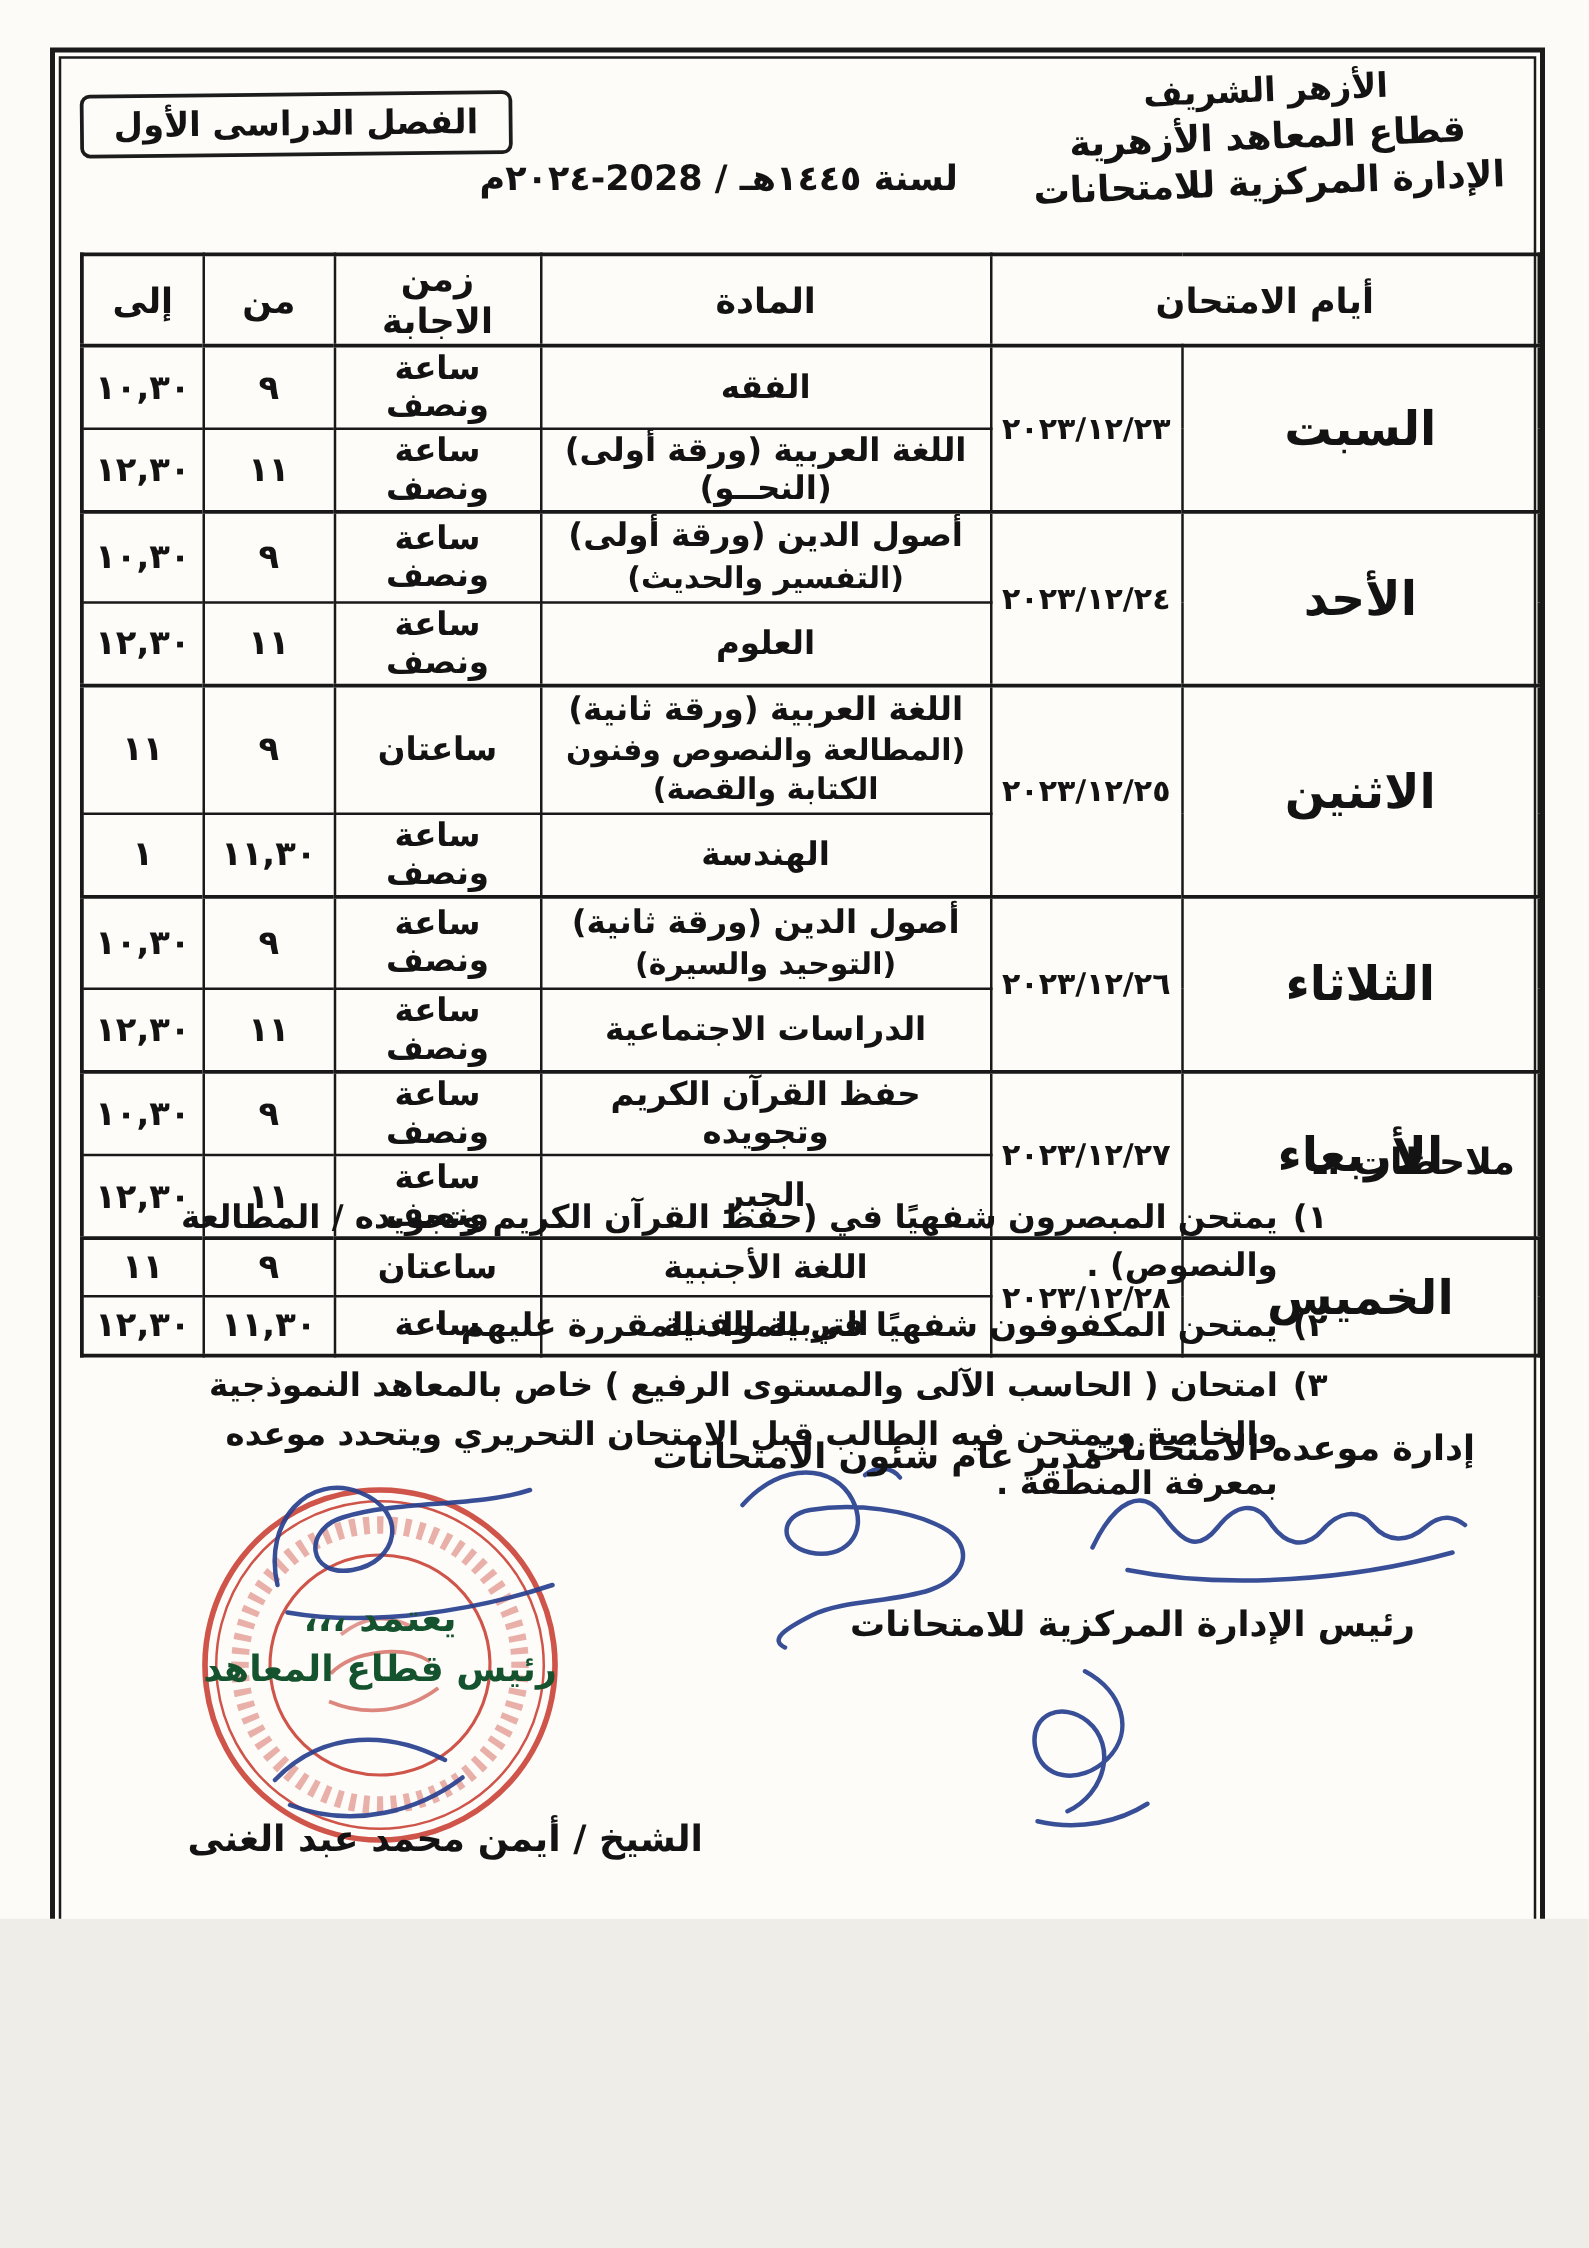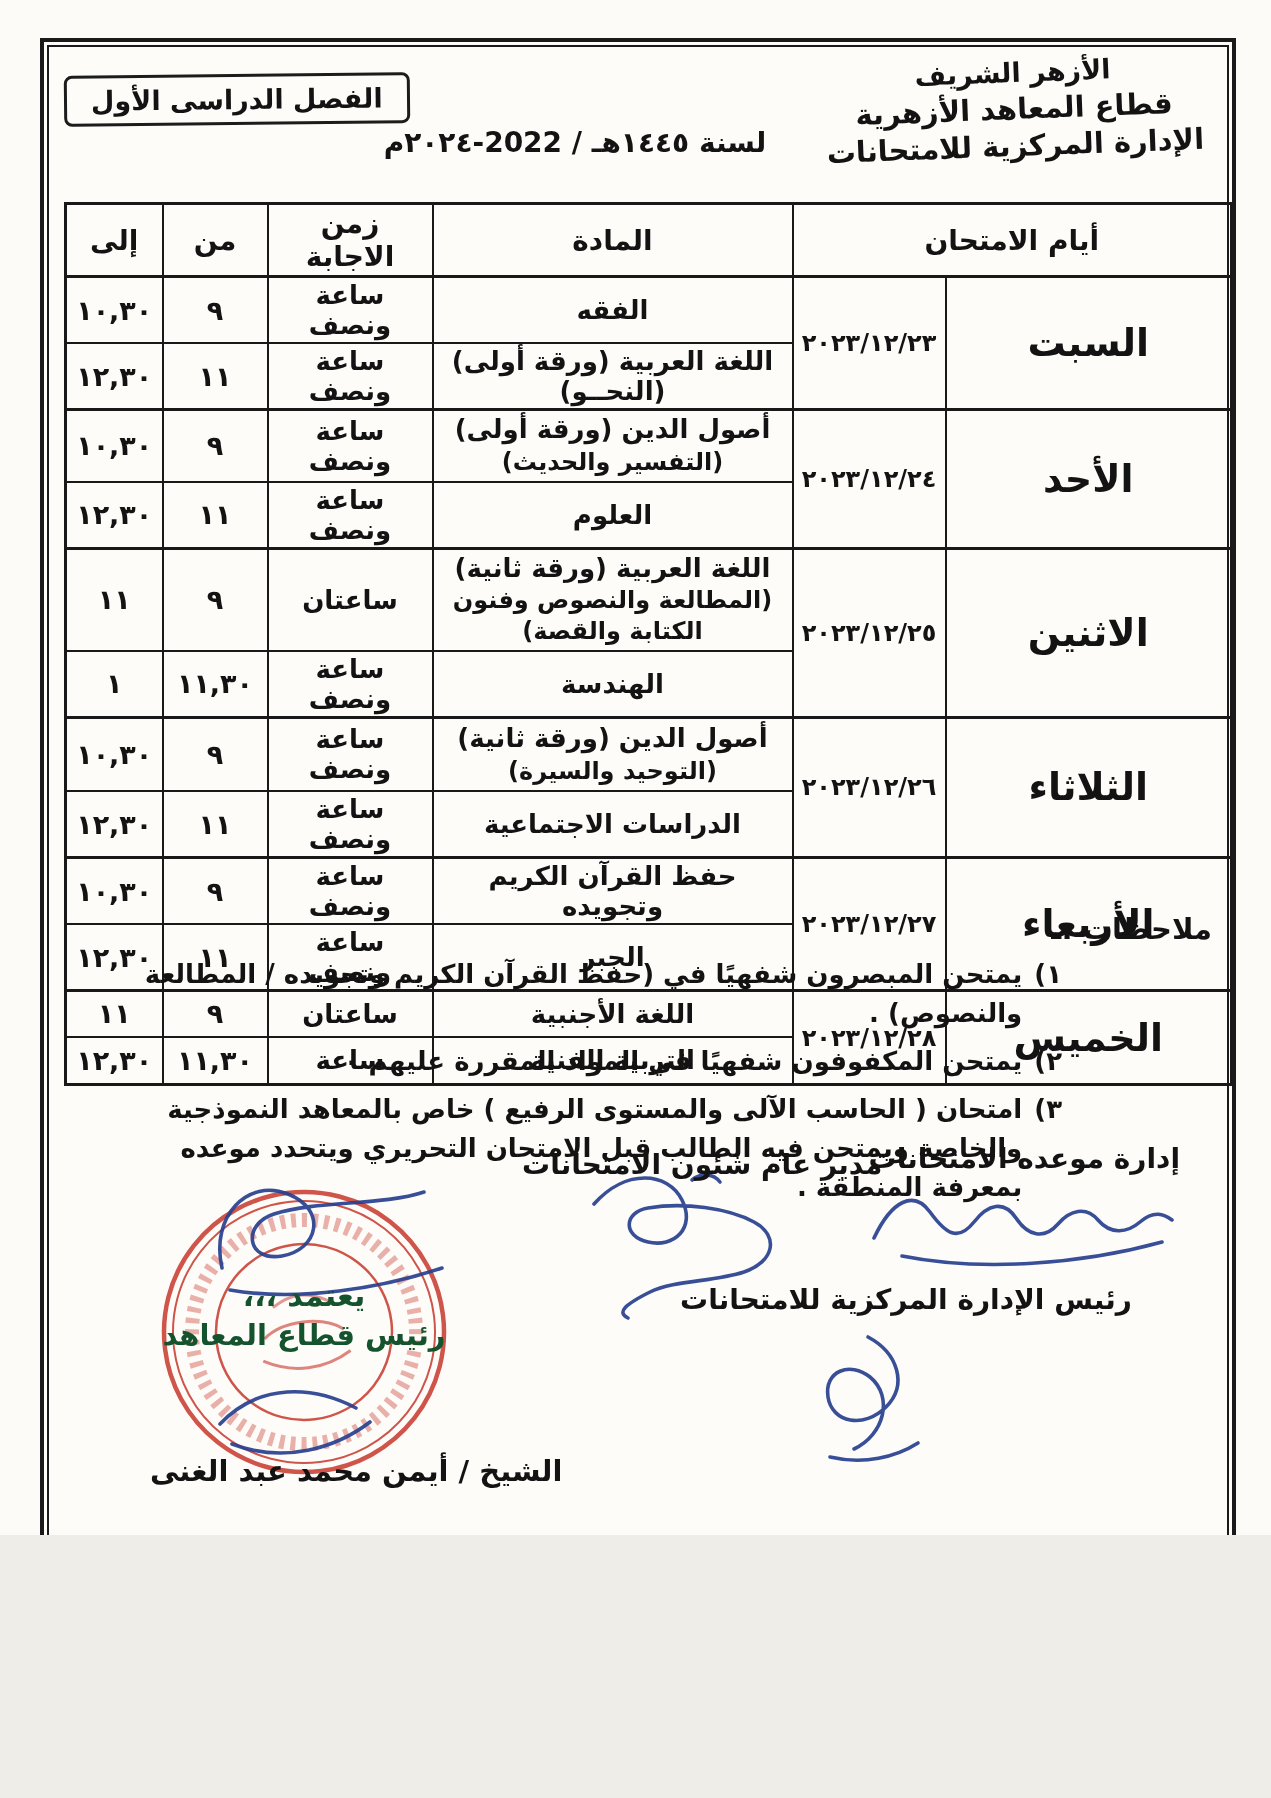--- a/index.html
+++ b/index.html
@@ -94,21 +94,21 @@
 
       <div class="semester-box">الفصل الدراسى الأول</div>
 
       <div class="org-block">
         <div class="org-l1">الأزهر الشريف</div>
         <div class="org-l2">قطاع المعاهد الأزهرية</div>
         <div class="org-l3">الإدارة المركزية للامتحانات</div>
       </div>
 
       <div class="title-block">
-        <div class="title-sub">لسنة ١٤٤٥هـ / 2022-٢٠٢٤م</div>
+        <div class="title-sub">لسنة ١٤٤٥هـ / 2028-٢٠٢٤م</div>
       </div>
 
       <table class="exam-table" dir="rtl">
         <colgroup>
           <col style="width:286px">
             <col style="width:153px">
             <col style="width:360px">
           <col style="width:165px">
             <col style="width:105px">
             <col style="width:97px">

